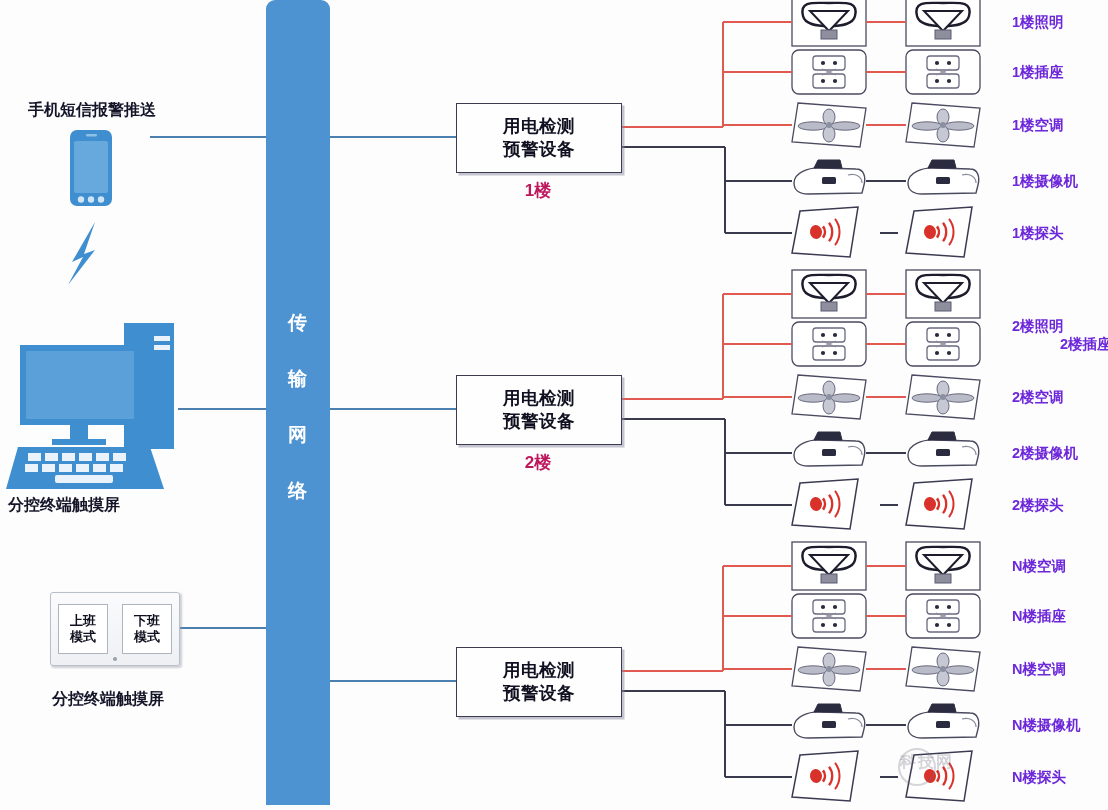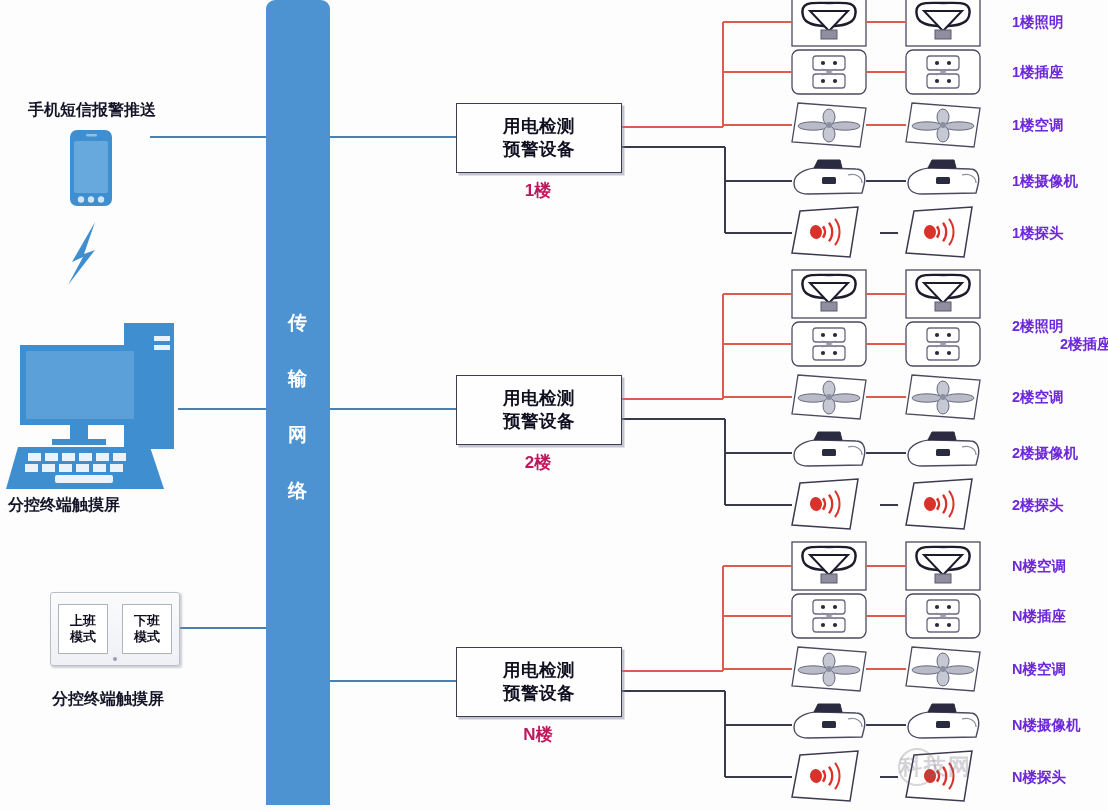--- a/index.html
+++ b/index.html
@@ -52,21 +52,21 @@
   }
   .tbtn{
     width:48px;height:48px;background:#fff;border:1.1px solid #aeb4be;
     display:flex;flex-direction:column;align-items:center;justify-content:center;
     font-size:13px;font-weight:700;color:#101020;line-height:1.25;
   }
   .pan-dot{position:absolute;left:50%;bottom:4px;margin-left:-2px;width:4px;height:4px;border-radius:50%;background:#9aa1ad;}
 
   .wm{
     position:absolute;z-index:6;left:900px;top:752px;
-    font-size:22px;font-weight:700;color:rgba(110,110,125,.30);
+    font-size:16px;font-weight:700;color:rgba(110,110,125,.30);
     letter-spacing:2px;white-space:nowrap;
   }
   .wm-logo{
     position:absolute;z-index:6;left:898px;top:748px;width:34px;height:34px;
     border-radius:50%;border:2px solid rgba(110,110,125,.28);
   }
 </style>
 </head>
 <body>
 
@@ -199,21 +199,20 @@
   <div class="dev-box" id="box1" style="left:456px;top:375px">
     <span>用电检测</span>
     <span>预警设备</span>
   </div>
   <div class="floor-tag" style="left:456px;top:451px">2楼</div>
 
   <div class="dev-box" id="box2" style="left:456px;top:647px">
     <span>用电检测</span>
     <span>预警设备</span>
   </div>
-  <div class="floor-tag" style="left:456px;top:723px">N楼</div>
 
   <svg class="layer" id="devlayer">
       <g>
         <rect x="792" y="-2" width="74" height="48" fill="#ffffff" stroke="#4a4a60" stroke-width="1.3"></rect>
         <path d="M803 16 C799 0 815 3 829 3 C843 3 859 0 855 16 C853 24 843 26 829 26 C815 26 805 24 803 16 Z" fill="none" stroke="#1c1c2c" stroke-width="2.4"></path>
         <path d="M810 11 L848 11 L829 31 Z" fill="#ffffff" stroke="#1c1c2c" stroke-width="2"></path>
         <rect x="821" y="30" width="16" height="9" fill="#8e8e9e" stroke="#5a5a70" stroke-width="1"></rect>
       </g>
       <g>
         <rect x="906" y="-2" width="74" height="48" fill="#ffffff" stroke="#4a4a60" stroke-width="1.3"></rect>

